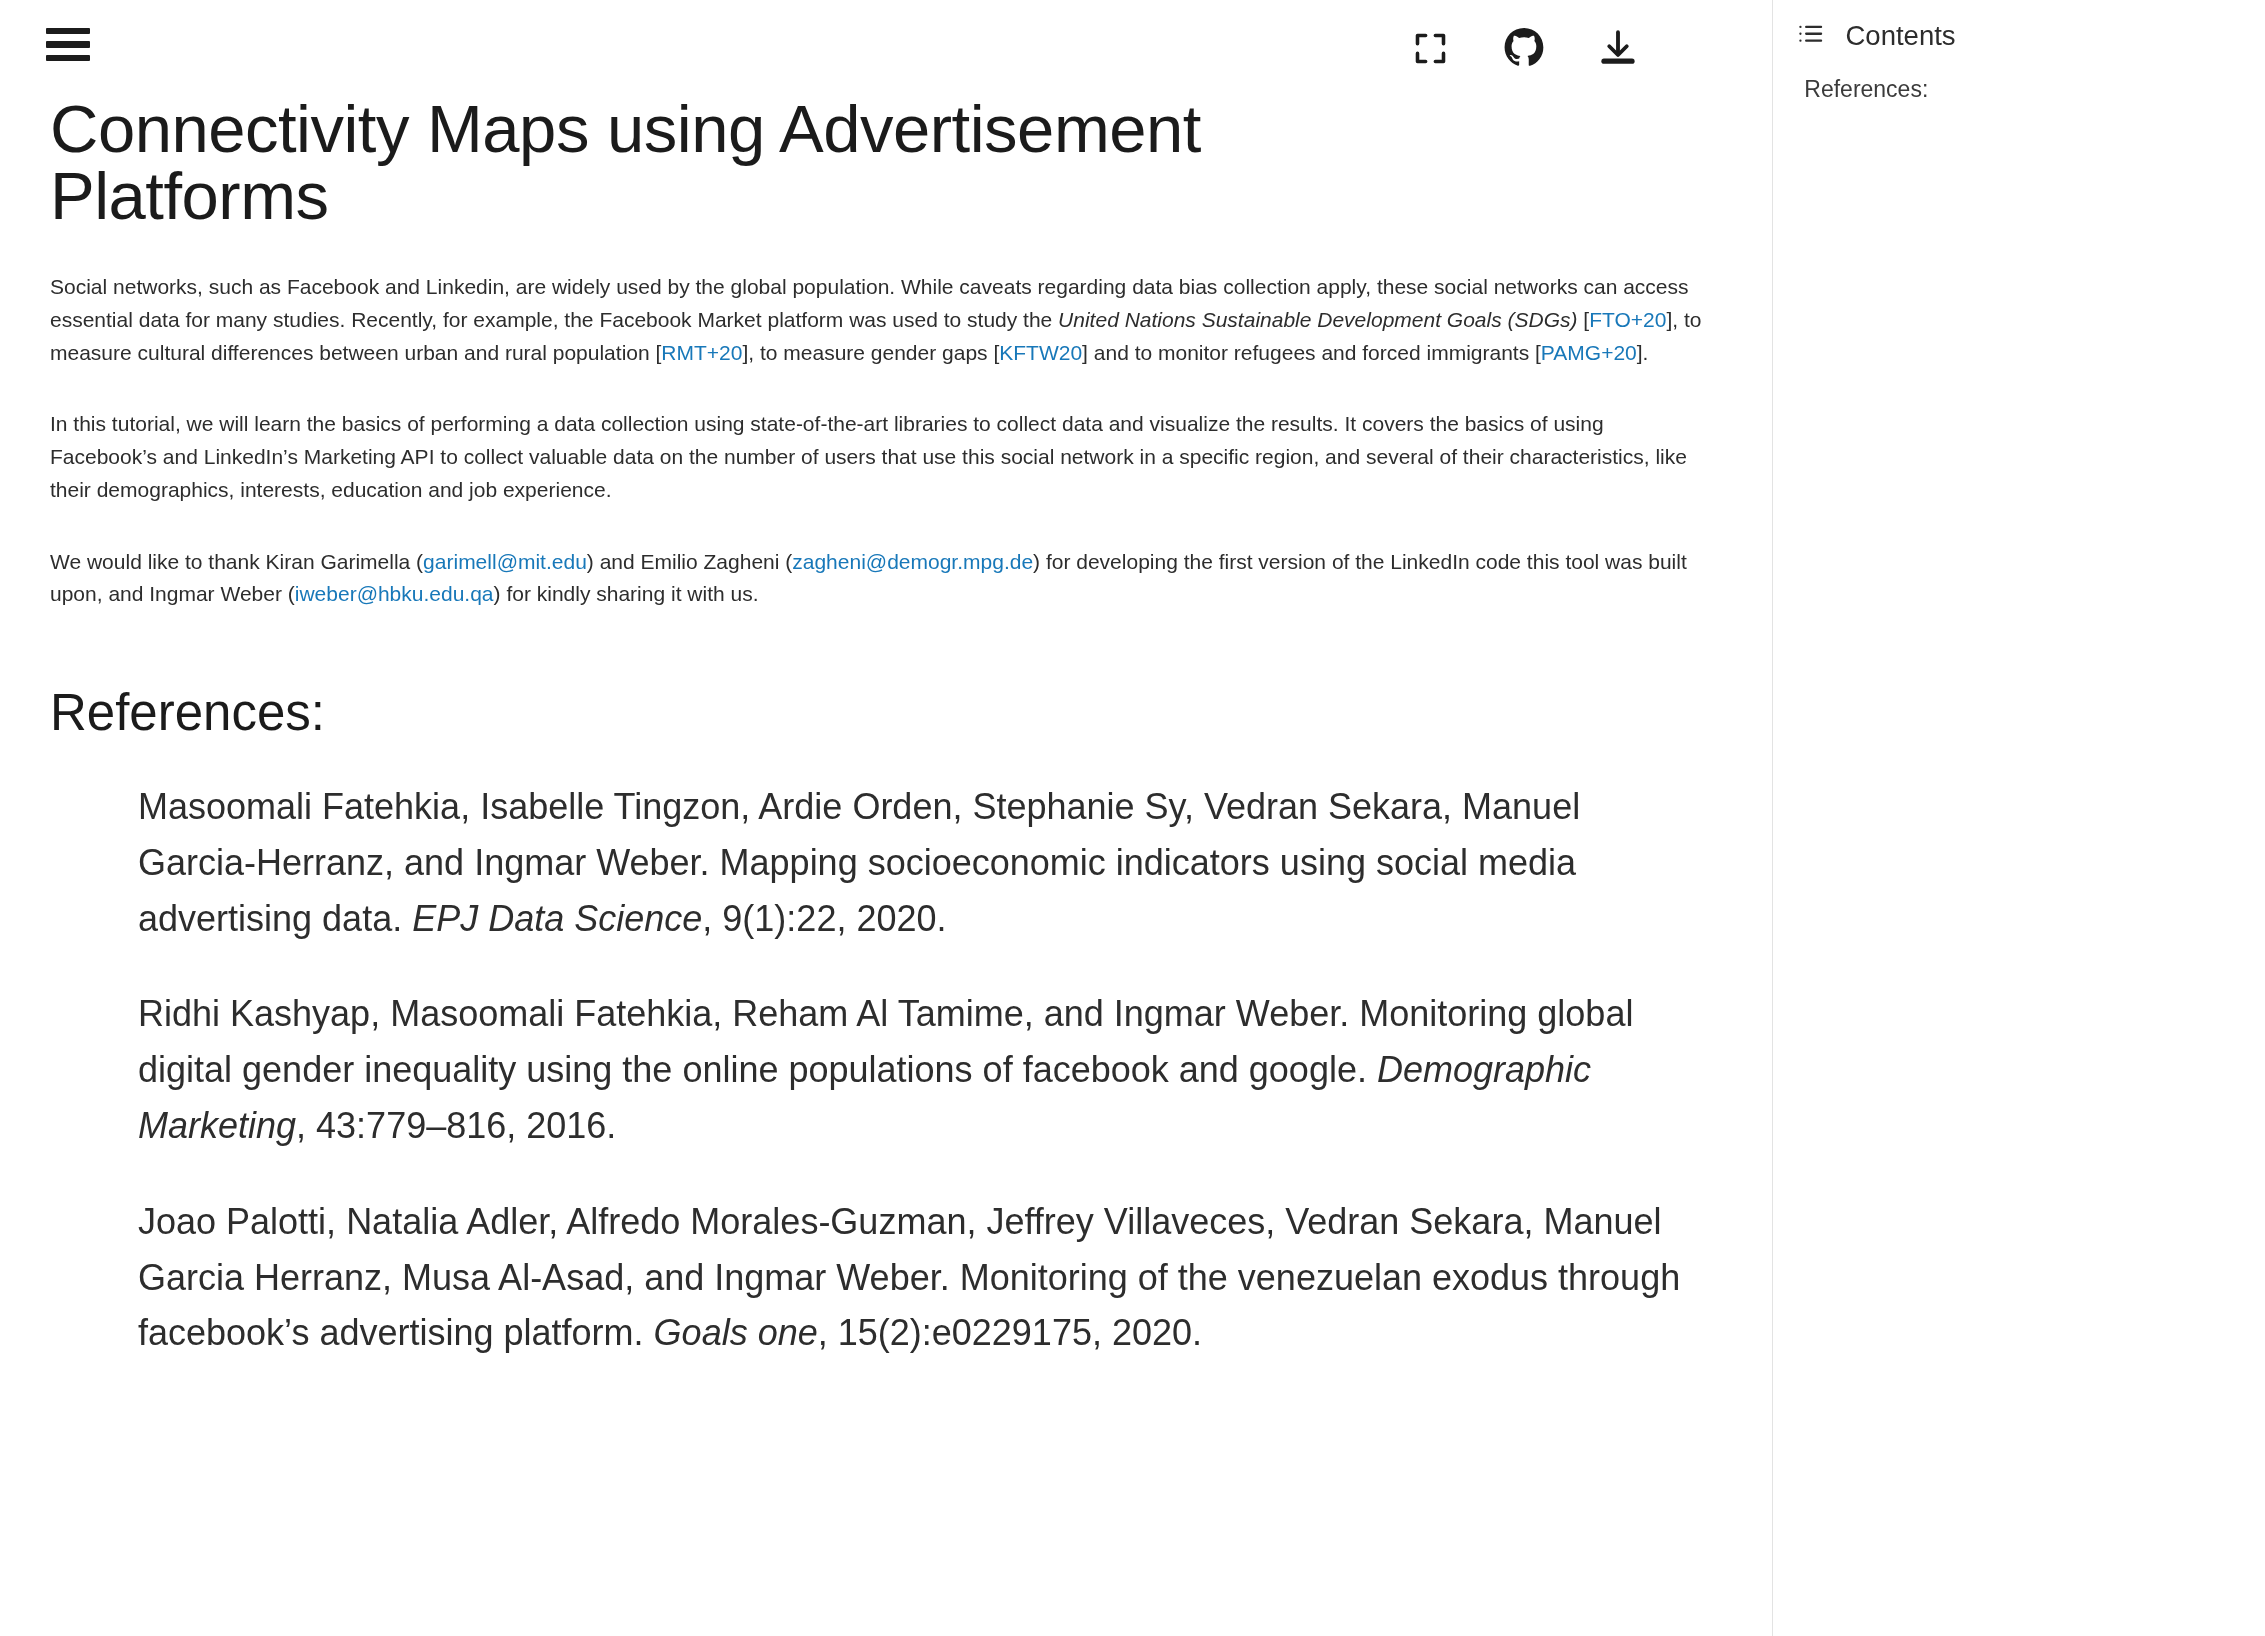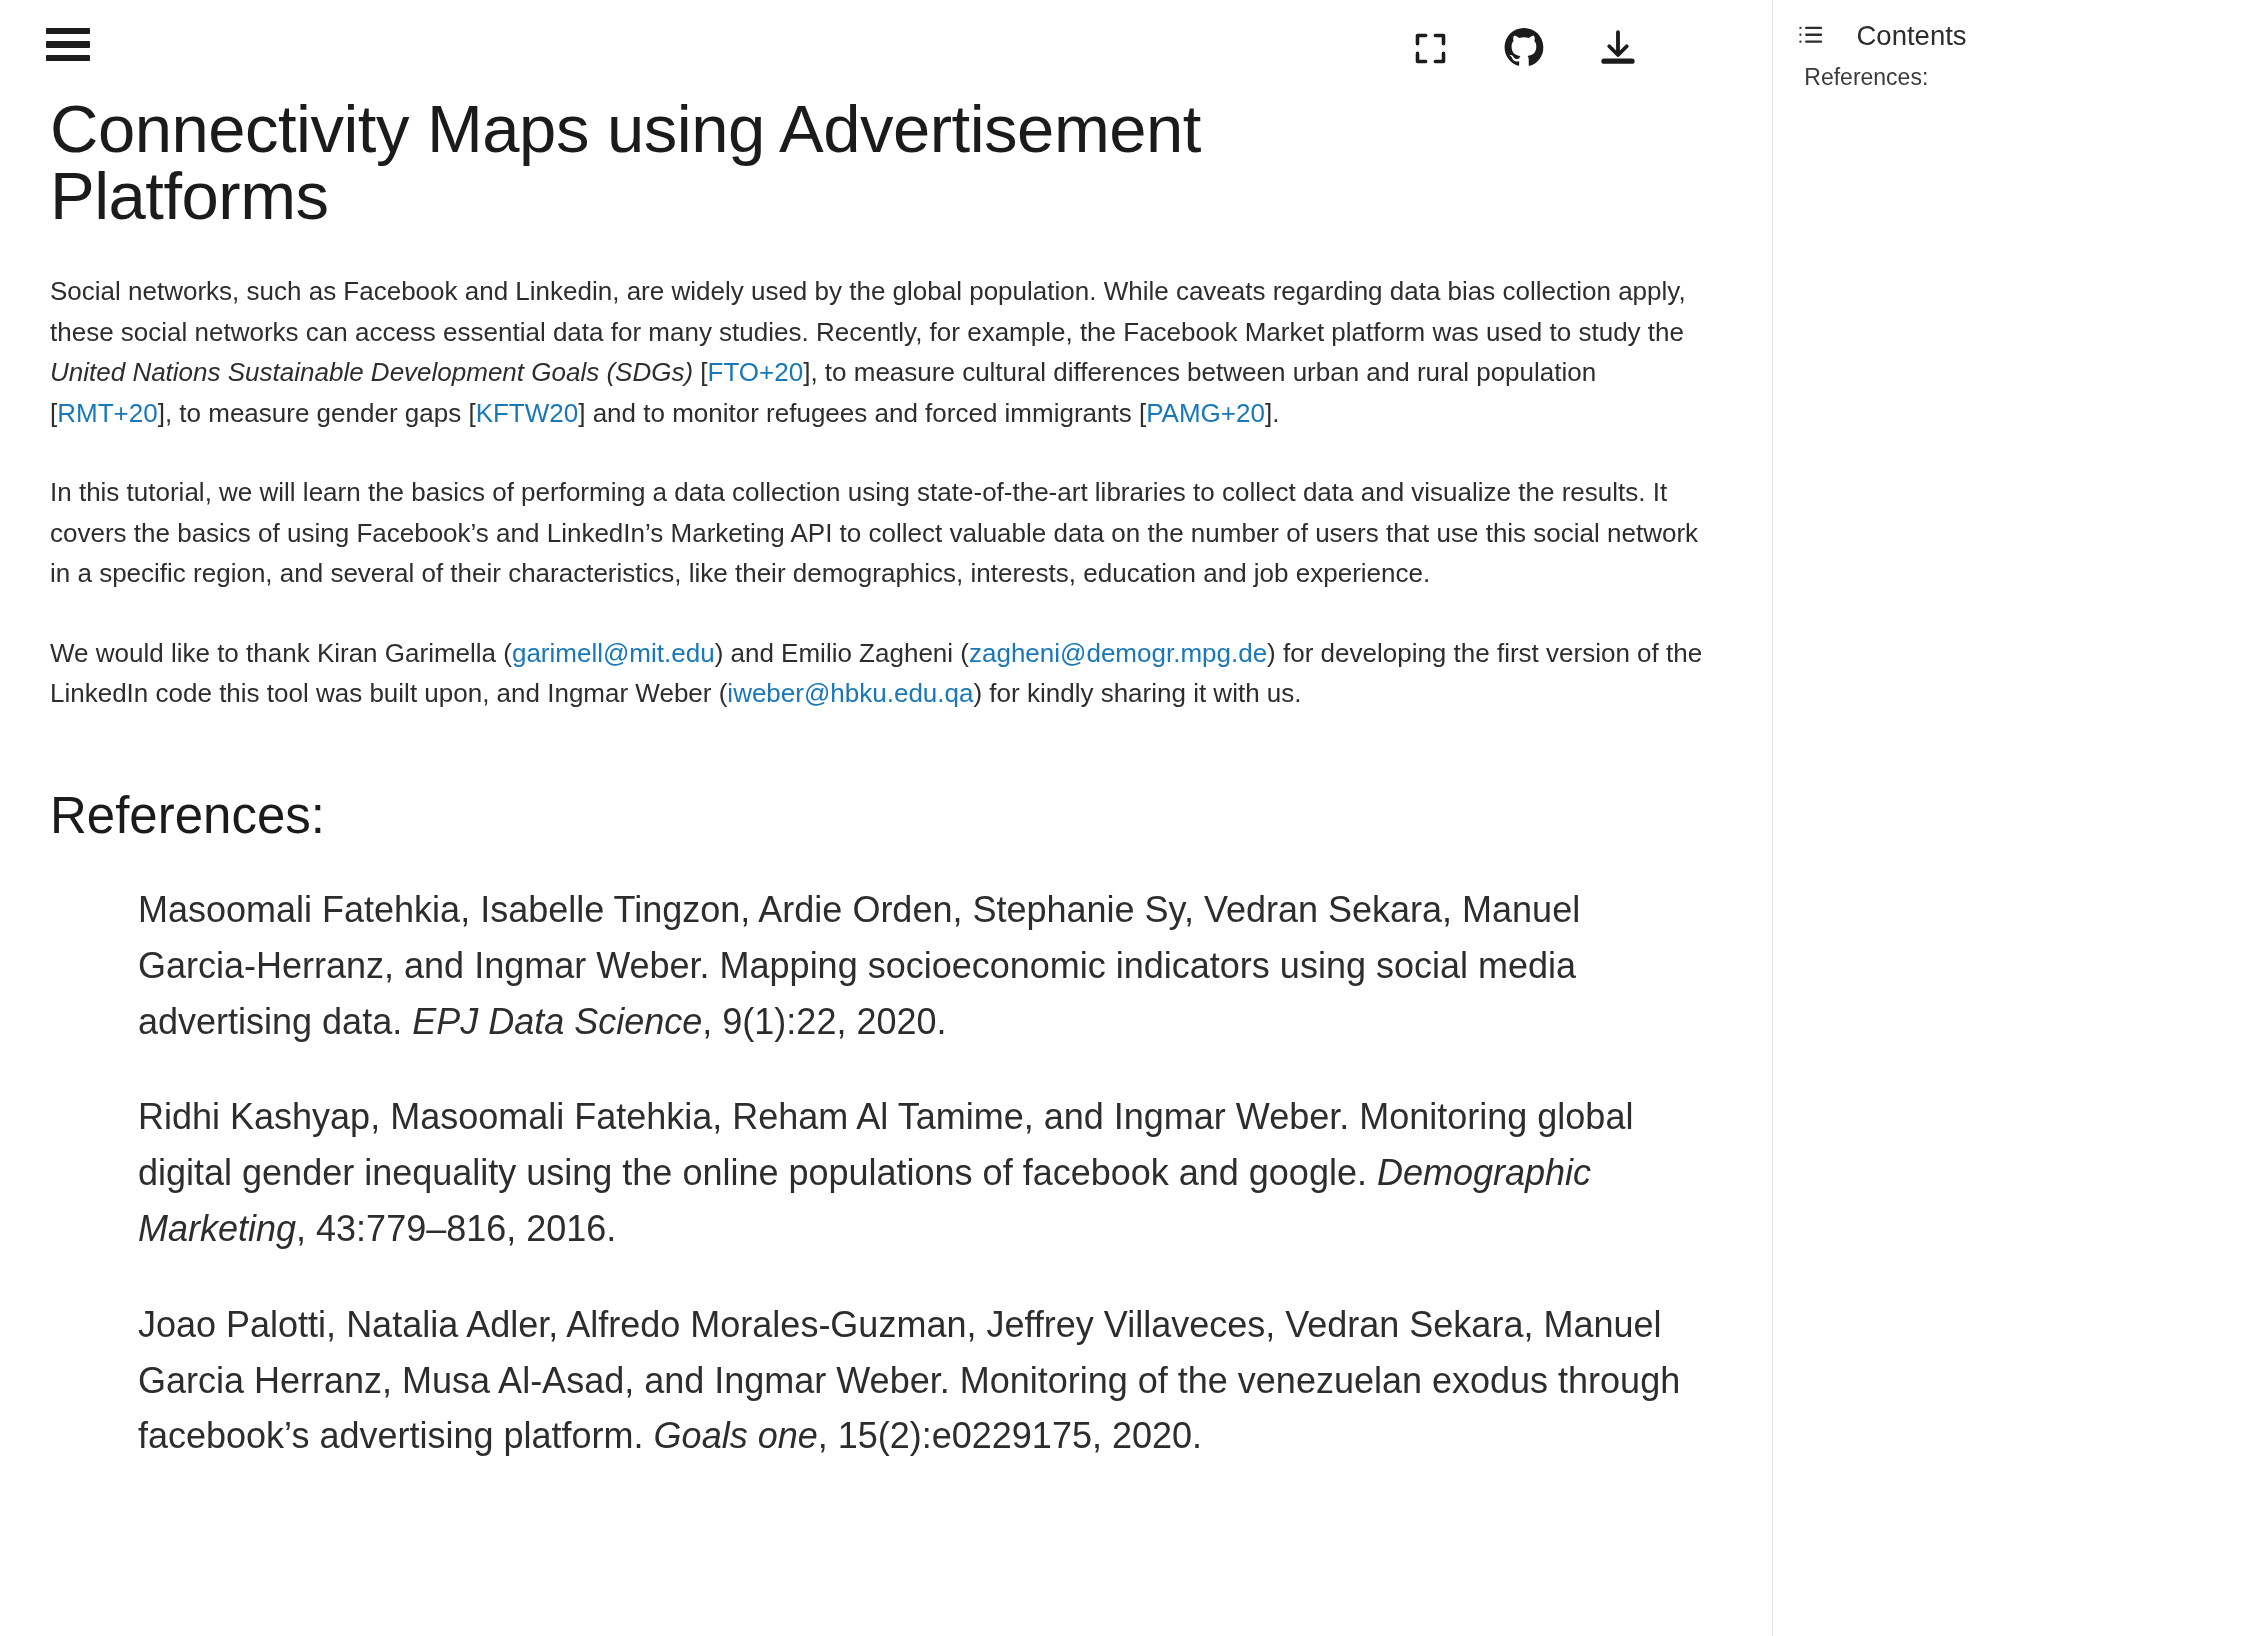--- a/index.html
+++ b/index.html
@@ -77,21 +77,21 @@
     font-size: 67px;
     line-height: 1.0;
     font-weight: 400;
     color: #1b1b1b;
     margin: 0 0 42px 0;
     letter-spacing: -0.5px;
     max-width: 1433px;
   }
 
   p.para {
-    font-size: 26px;
+    font-size: 21px;
     line-height: 1.56;
     color: #2d2d2d;
     margin: 0 0 39px 0;
     max-width: 1782px;
   }
 
   a.ref-link, a.mail-link {
     color: #1878b9;
     text-decoration: none;
     cursor: pointer;
@@ -126,23 +126,23 @@
 
   
   .toc {
     width: 493px;
     border-left: 1.8px solid #e3e3e3;
     padding: 20px 0 0 24px;
     background: #ffffff;
   }
   .toc-header {
     display: flex;
-    align-items: center;
-    gap: 32px;
-    margin-bottom: 12px;
+    align-items: flex-start;
+    gap: 21px;
+    margin-bottom: 24px;
   }
   .toc-title {
     font-size: 27.5px;
     color: #2d2d2d;
   }
   .toc-list { padding-left: 7.3px; }
   .toc-link {
     display: block;
     font-size: 23px;
     color: #3b3b3b;

